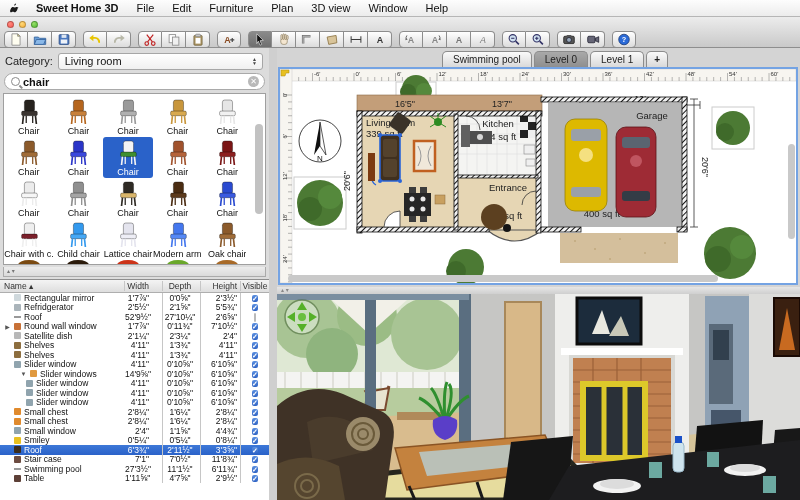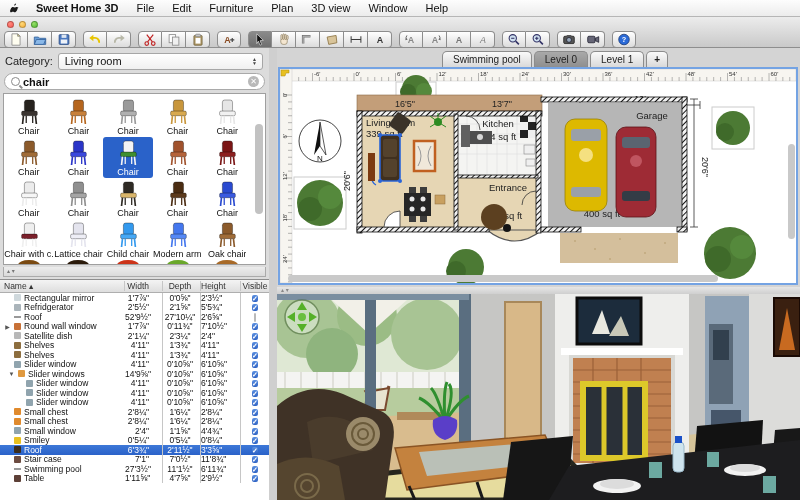--- a/index.html
+++ b/index.html
@@ -62,21 +62,21 @@
   #partial-row { position:absolute; left:0; top:166px; width:248px; display:grid; grid-template-columns:repeat(5,49.6px); }
   .blob { width:22px; height:10px; border-radius:50% 50% 20% 20%; margin:0 auto; }
   #catalog-hstrip { position:absolute; left:3px; top:219px; width:263px; height:10px; background:linear-gradient(#ececec,#dadada); border:1px solid #aaa; border-top:none; font-size:6px; color:#777; line-height:9px; padding-left:3px; }
 
   
   #furniture-table { position:absolute; left:0; top:231px; width:269px; height:221px; background:#fff; border-top:1px solid #8e8e8e; font-size:8.5px; color:#111; }
   #ft-header { display:flex; height:13px; background:linear-gradient(#f4f4f4,#dedede); border-bottom:1px solid #aeaeae; font-size:8.5px; color:#333; align-items:center; }
   .col-name { flex:1; padding-left:4px; border-right:1px solid #c6c6c6; }
   .col-w { width:38px; text-align:right; padding-right:13px; border-right:1px solid #c6c6c6; }
   .col-d { width:38px; text-align:center; padding-right:3px; border-right:1px solid #c6c6c6; }
-  .col-h { width:40px; text-align:left; padding-right:3px; border-right:1px solid #c6c6c6; }
+  .col-h { width:40px; text-align:right; padding-right:3px; border-right:1px solid #c6c6c6; }
   .col-v { width:28px; text-align:center; }
   .ft-row { display:flex; height:9.5px; align-items:center; }
   .ft-row.selected { background:linear-gradient(#3d78d8,#2a62c9); color:#fff; }
   .ft-row .col-name { display:flex; align-items:center; gap:3px; overflow:hidden; white-space:nowrap; border-right:none; }
   .twisty { width:7px; font-size:6px; color:#555; text-align:center; flex:none; }
   .ft-row.selected .twisty { color:#fff; }
   .ficon { width:7px; height:7px; flex:none; border-radius:1px; }
   .fdash { width:7px; height:2px; flex:none; background:#999; border-radius:0; margin-top:0; }
   .cbx { width:9px; height:9px; margin:0 auto; border-radius:2px; background:linear-gradient(#5b90e0,#2f63c4); color:#fff; font-size:7px; line-height:9px; text-align:center; font-weight:bold; }
   .cbx.off { background:#e4e4e4; border:1px solid #b9b9b9; }
@@ -521,42 +521,42 @@
                   <line x1="20" y1="18" x2="21" y2="27" stroke="#efefef" stroke-width="1.8"></line>
                   <line x1="10" y1="18" x2="10" y2="26" stroke="#efefef" stroke-width="1.4"></line>
                   <line x1="17" y1="18" x2="17" y2="26" stroke="#efefef" stroke-width="1.4"></line>
                 </svg>
               </div>
               <div class="clabel">Chair with c...</div>
             </div>
             <div class="cat-item">
               <div class="thumb">
                 <svg viewBox="0 0 26 28" width="24" height="26">
+                  <rect x="8" y="1" width="11" height="13" rx="2.5" fill="#3399ee" stroke="rgba(0,0,0,.45)" stroke-width="0.8"></rect>
+                  <rect x="5" y="13" width="17" height="5" rx="1.5" fill="#45a8f5" stroke="rgba(0,0,0,.45)" stroke-width="0.8"></rect>
+                  <line x1="7" y1="18" x2="6" y2="27" stroke="#3399ee" stroke-width="1.8"></line>
+                  <line x1="20" y1="18" x2="21" y2="27" stroke="#3399ee" stroke-width="1.8"></line>
+                  <line x1="10" y1="18" x2="10" y2="26" stroke="#3399ee" stroke-width="1.4"></line>
+                  <line x1="17" y1="18" x2="17" y2="26" stroke="#3399ee" stroke-width="1.4"></line>
+                </svg>
+              </div>
+              <div class="clabel">Child chair</div>
+            </div>
+            <div class="cat-item">
+              <div class="thumb">
+                <svg viewBox="0 0 26 28" width="24" height="26">
                   <rect x="8" y="1" width="11" height="13" rx="2.5" fill="#e4e4ee" stroke="rgba(0,0,0,.45)" stroke-width="0.8"></rect>
                   <rect x="5" y="13" width="17" height="5" rx="1.5" fill="#eeeef6" stroke="rgba(0,0,0,.45)" stroke-width="0.8"></rect>
                   <line x1="7" y1="18" x2="6" y2="27" stroke="#e4e4ee" stroke-width="1.8"></line>
                   <line x1="20" y1="18" x2="21" y2="27" stroke="#e4e4ee" stroke-width="1.8"></line>
                   <line x1="10" y1="18" x2="10" y2="26" stroke="#e4e4ee" stroke-width="1.4"></line>
                   <line x1="17" y1="18" x2="17" y2="26" stroke="#e4e4ee" stroke-width="1.4"></line>
                 </svg>
               </div>
               <div class="clabel">Lattice chair</div>
-            </div>
-            <div class="cat-item">
-              <div class="thumb">
-                <svg viewBox="0 0 26 28" width="24" height="26">
-                  <rect x="8" y="1" width="11" height="13" rx="2.5" fill="#3399ee" stroke="rgba(0,0,0,.45)" stroke-width="0.8"></rect>
-                  <rect x="5" y="13" width="17" height="5" rx="1.5" fill="#45a8f5" stroke="rgba(0,0,0,.45)" stroke-width="0.8"></rect>
-                  <line x1="7" y1="18" x2="6" y2="27" stroke="#3399ee" stroke-width="1.8"></line>
-                  <line x1="20" y1="18" x2="21" y2="27" stroke="#3399ee" stroke-width="1.8"></line>
-                  <line x1="10" y1="18" x2="10" y2="26" stroke="#3399ee" stroke-width="1.4"></line>
-                  <line x1="17" y1="18" x2="17" y2="26" stroke="#3399ee" stroke-width="1.4"></line>
-                </svg>
-              </div>
-              <div class="clabel">Child chair</div>
             </div>
             <div class="cat-item">
               <div class="thumb">
                 <svg viewBox="0 0 26 28" width="24" height="26">
                   <rect x="8" y="1" width="11" height="13" rx="2.5" fill="#4477ee" stroke="rgba(0,0,0,.45)" stroke-width="0.8"></rect>
                   <rect x="5" y="13" width="17" height="5" rx="1.5" fill="#5588f5" stroke="rgba(0,0,0,.45)" stroke-width="0.8"></rect>
                   <line x1="7" y1="18" x2="6" y2="27" stroke="#4477ee" stroke-width="1.8"></line>
                   <line x1="20" y1="18" x2="21" y2="27" stroke="#4477ee" stroke-width="1.8"></line>
                   <line x1="10" y1="18" x2="10" y2="26" stroke="#4477ee" stroke-width="1.4"></line>
                   <line x1="17" y1="18" x2="17" y2="26" stroke="#4477ee" stroke-width="1.4"></line>
@@ -692,21 +692,21 @@
                 <span class="twisty"></span>
                 <span class="ficon" style="background:#90a4ae"></span>
                 <span>Slider window</span>
               </div>
               <div class="col-w">4'11"</div>
               <div class="col-d">0'10⅝"</div>
               <div class="col-h">6'10⅝"</div>
               <div class="col-v"><span class="cbx">✓</span></div>
             </div>
             <div class="ft-row">
-              <div class="col-name" style="padding-left:8px">
+              <div class="col-name" style="padding-left:20px">
                 <span class="twisty">▼</span>
                 <span class="ficon" style="background:#e0993f"></span>
                 <span>Slider windows</span>
               </div>
               <div class="col-w">14'9⅝"</div>
               <div class="col-d">0'10⅝"</div>
               <div class="col-h">6'10⅝"</div>
               <div class="col-v"><span class="cbx">✓</span></div>
             </div>
             <div class="ft-row">

